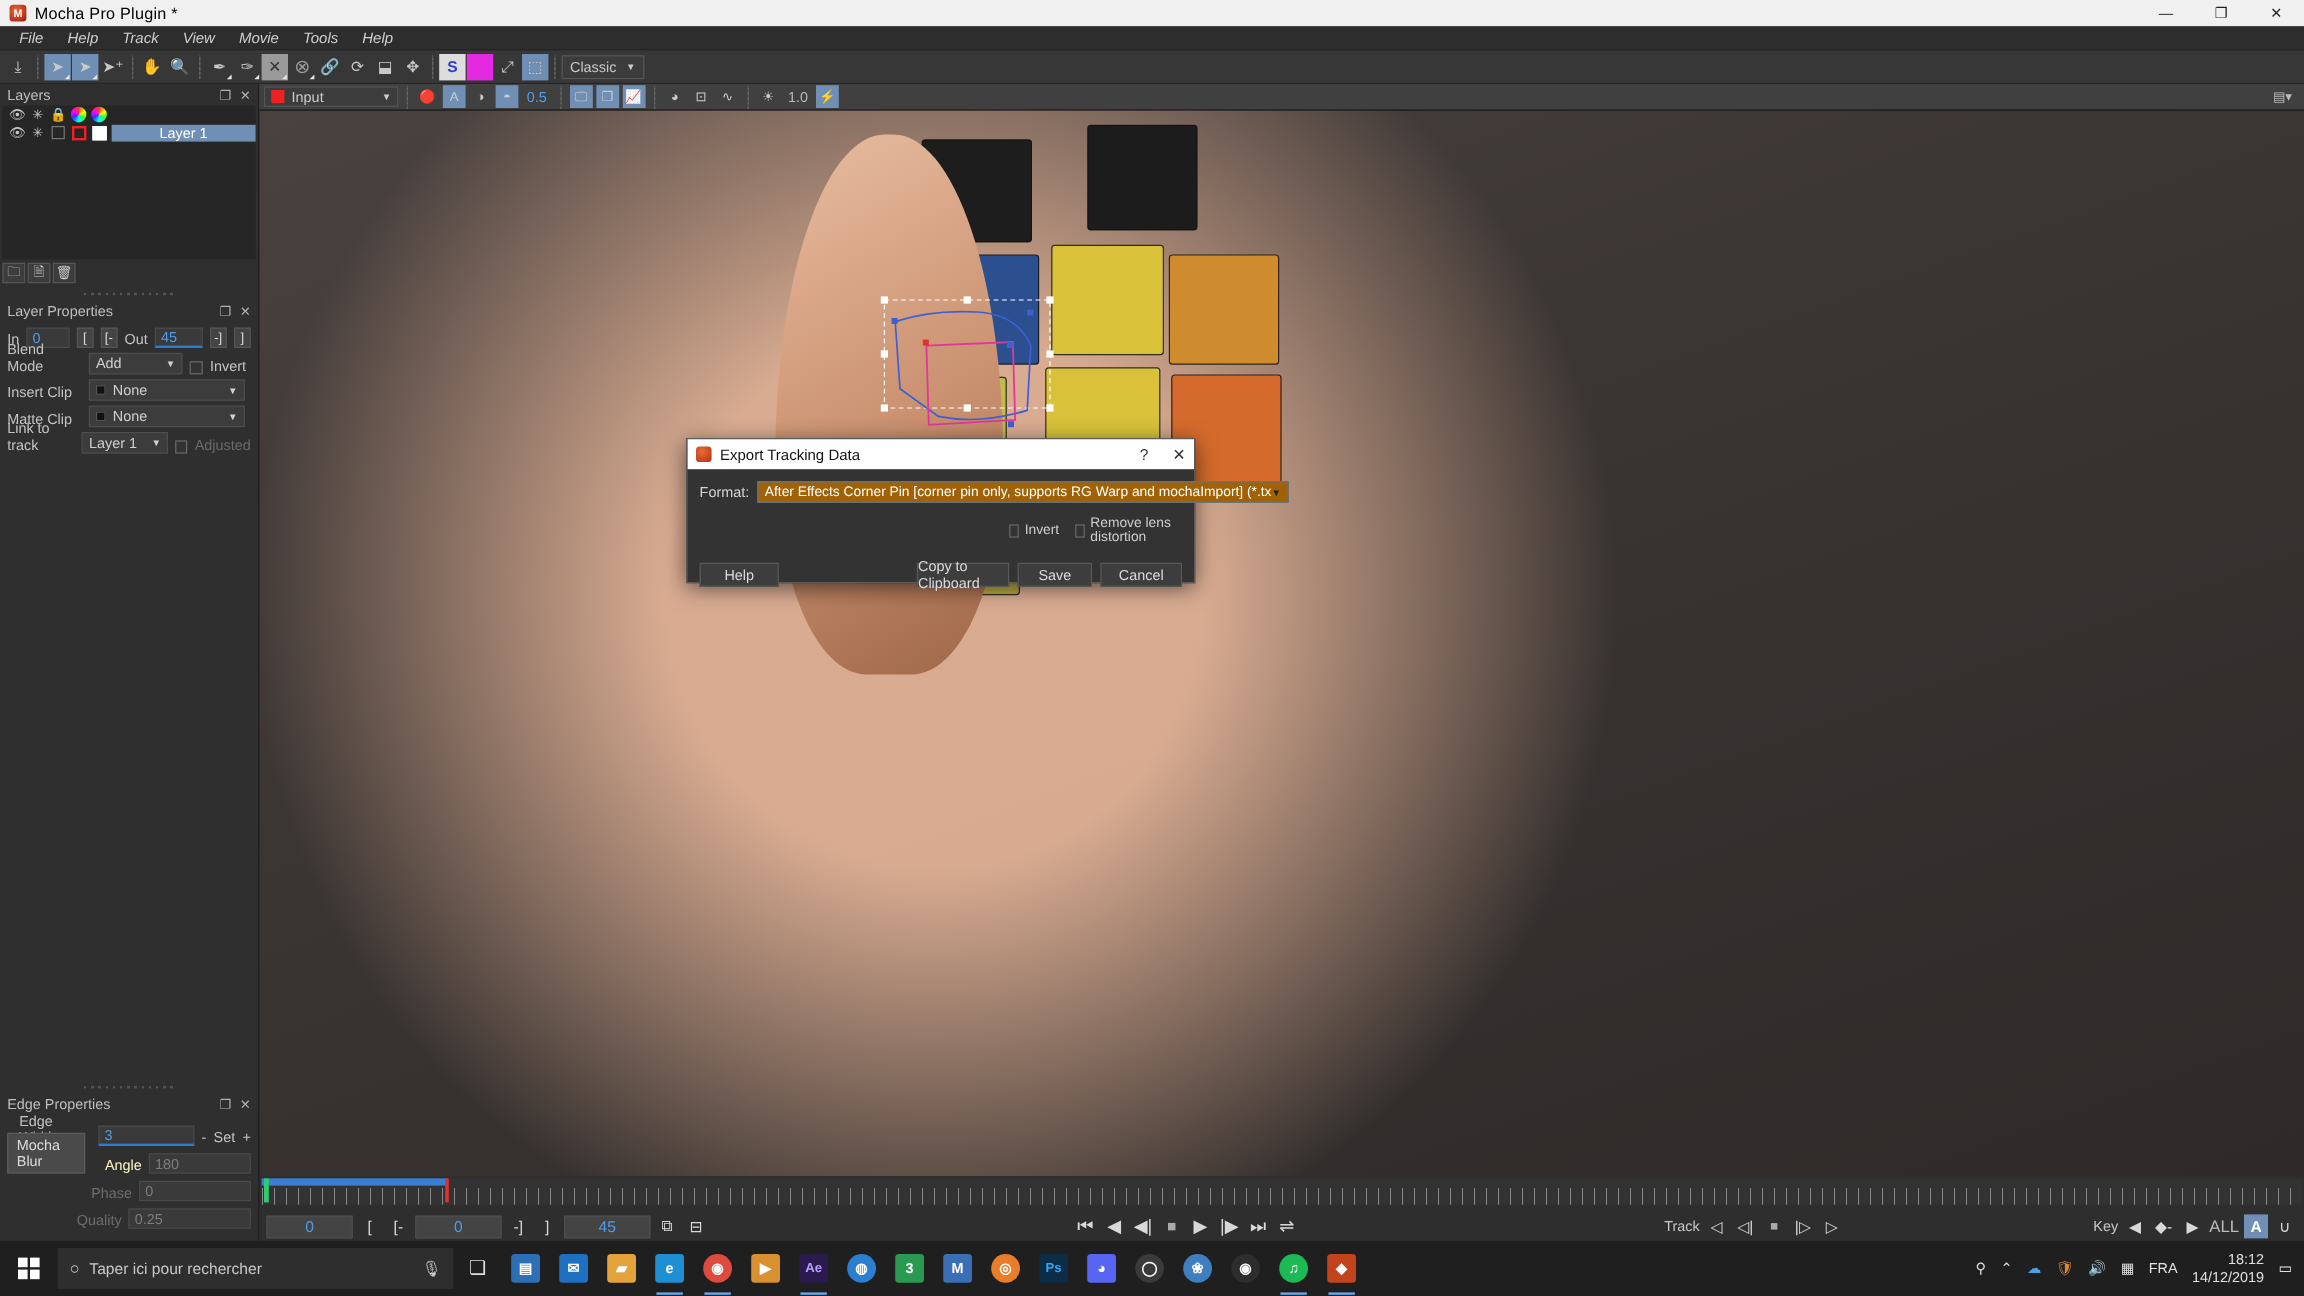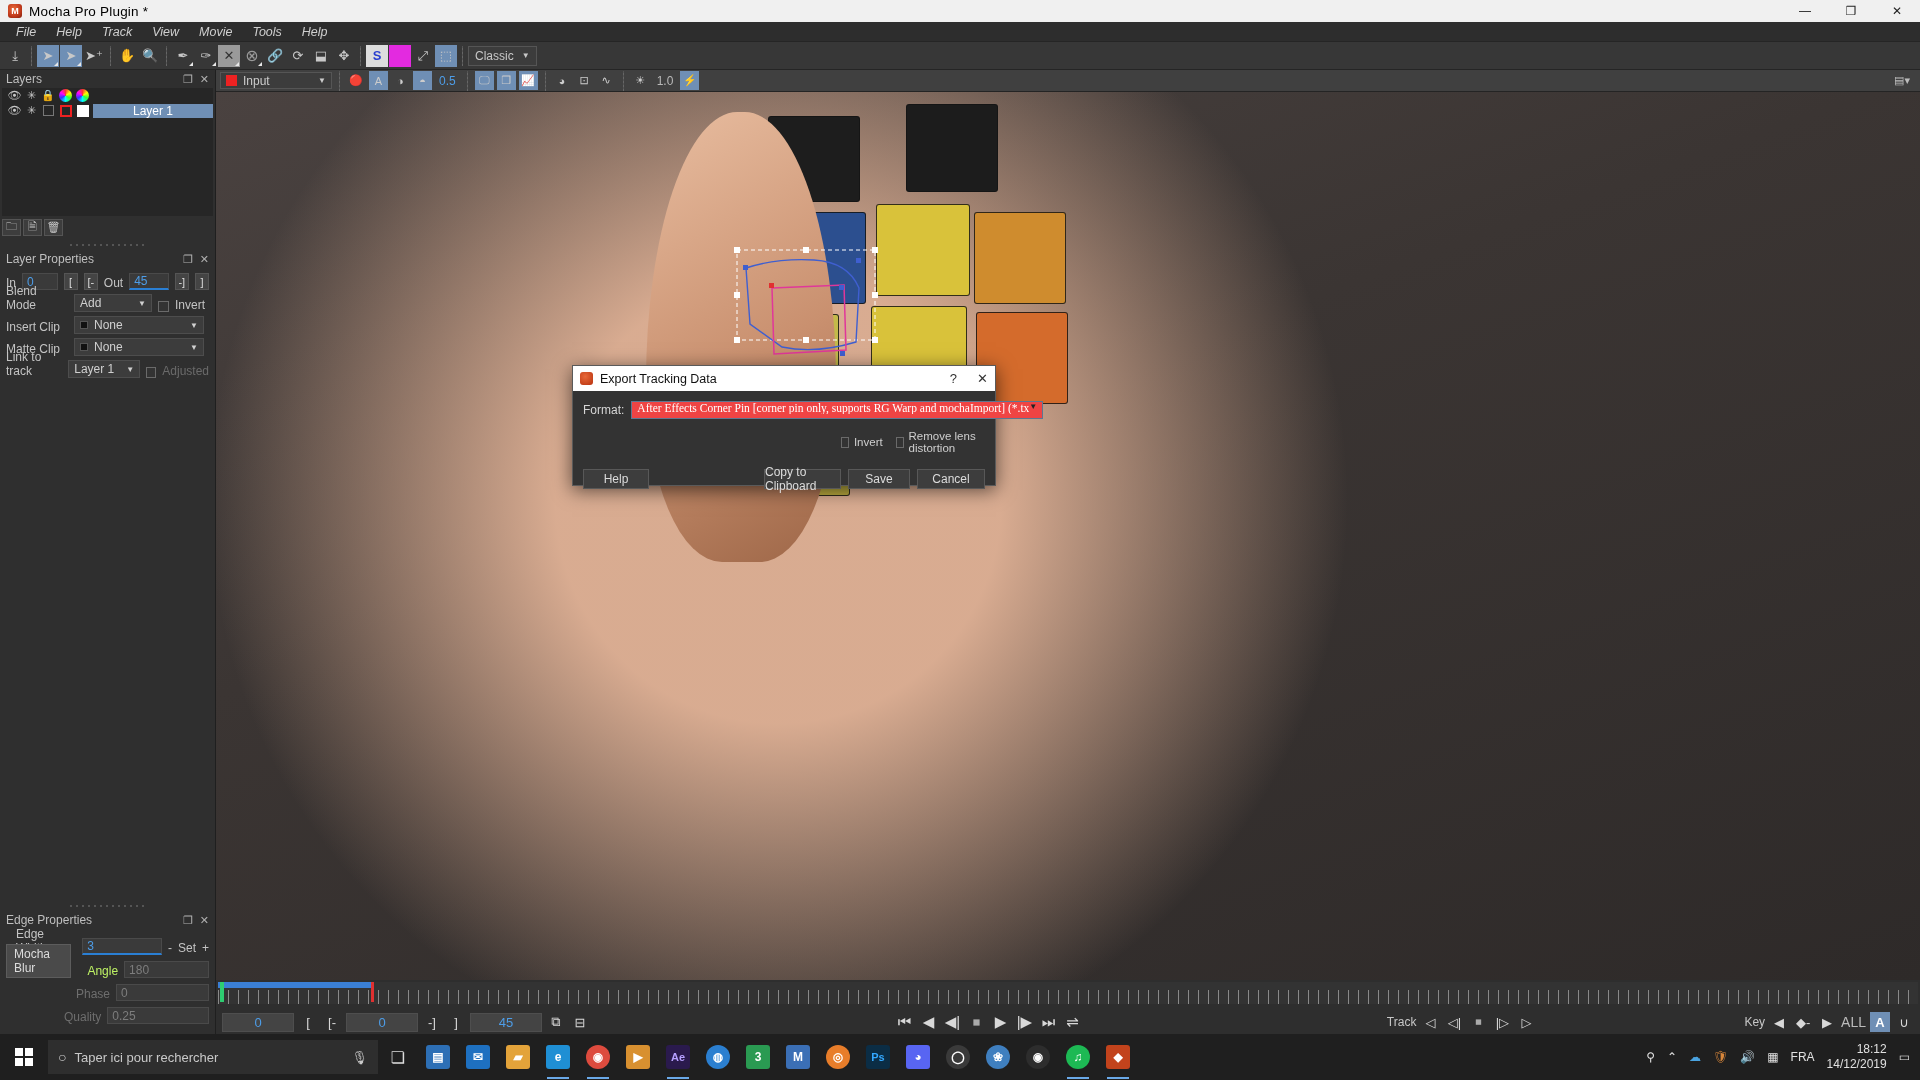--- a/index.html
+++ b/index.html
@@ -133,22 +133,22 @@
   #dialog { position:absolute; left:572px; top:365px; width:424px; height:121px;
     background:#333; border:1px solid #5a5a5a; box-shadow:0 4px 18px rgba(0,0,0,.6);
     z-index:50; }
   #dlgtitle { height:25px; background:#fff; color:#111; display:flex; align-items:center;
     padding:0 7px; gap:7px; font-size:12.5px; }
   #dlgtitle .dlogo { width:13px;height:13px;border-radius:3px;
     background:radial-gradient(circle at 40% 35%,#e8693a,#b8320f); }
   #dlgtitle .dctl { margin-left:auto; display:flex; gap:20px; font-size:13px; color:#333; }
   #dlgbody { padding:10px 10px 0 10px; }
   .dlgrow { display:flex; align-items:center; gap:7px; }
-  .dlgsel { flex:1; height:18px; background:#ef4444; color:#fff; font-size:11.5px;
-    display:flex; align-items:flex-start; padding:0 5px; border:1px solid #5d7791;font-family:Liberation Serif, serif; }
+  .dlgsel { flex:1; height:18px; background:#a16207; color:#fff; font-size:11.5px;
+    display:flex; align-items:center; padding:0 5px; border:1px solid #5d7791; }
   .dlgsel .car { margin-left:auto; color:#222; font-size:8px; }
   .dbtn { height:20px; background:#3d3d3d; border:1px solid #585858; color:#dcdcdc;
     font-size:12px; display:flex; align-items:center; justify-content:center; }
 
   
   #taskbar { position:absolute; left:0; bottom:0; width:1920px; height:46px;
     background:#1f1f1f; display:flex; align-items:center; }
   #startb { width:48px;height:46px; display:flex;align-items:center;justify-content:center; }
   .winlogo { width:18px;height:18px; display:grid; grid-template-columns:1fr 1fr;
     grid-template-rows:1fr 1fr; gap:2px; }
@@ -339,21 +339,21 @@
     <div class="prow" style="height:26px">
       <span class="plabel" style="margin-left:10px">Edge Width</span>
       <span class="pin underline" style="width:82px">3</span>
       <span class="plabel">-</span>
       <span class="plabel">Set</span>
       <span class="plabel">+</span>
     </div>
 
     <div class="prow" style="height:23px">
       <span style="background:#4a4a4a;border:1px solid #5c5c5c;padding:2px 7px;font-size:12px;color:#ddd">Mocha Blur</span>
-      <span class="plabel" style="color:#bef264;margin-left:10px">Angle</span>
+      <span class="plabel" style="color:#fef9c3;margin-left:10px">Angle</span>
       <span class="pin dim" style="width:102px">180</span>
     </div>
 
     <div class="prow" style="height:23px">
       <span class="plabel" style="color:#6e6e6e;margin-left:70px">Phase</span>
       <span class="pin dim" style="width:102px">0</span>
     </div>
 
     <div class="prow" style="height:23px">
       <span class="plabel" style="color:#6e6e6e;margin-left:58px">Quality</span>

